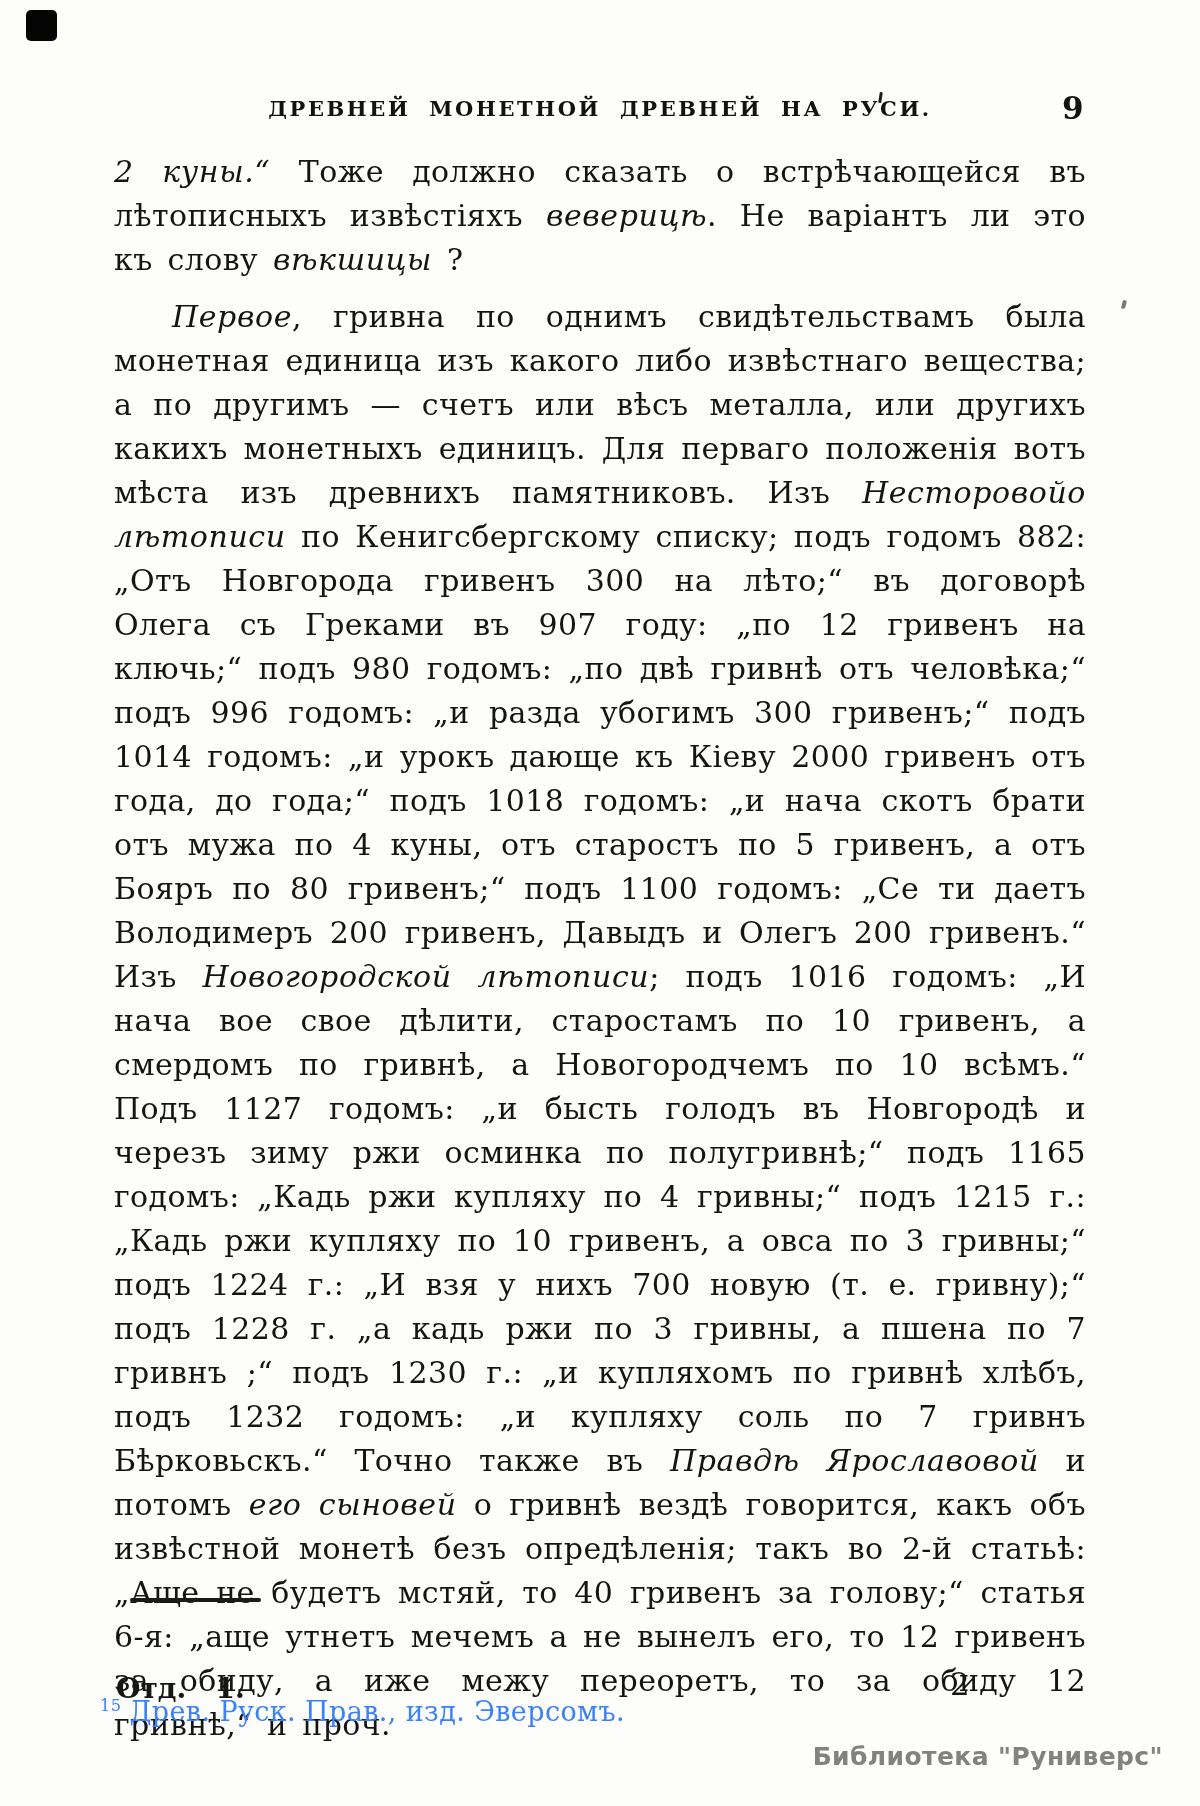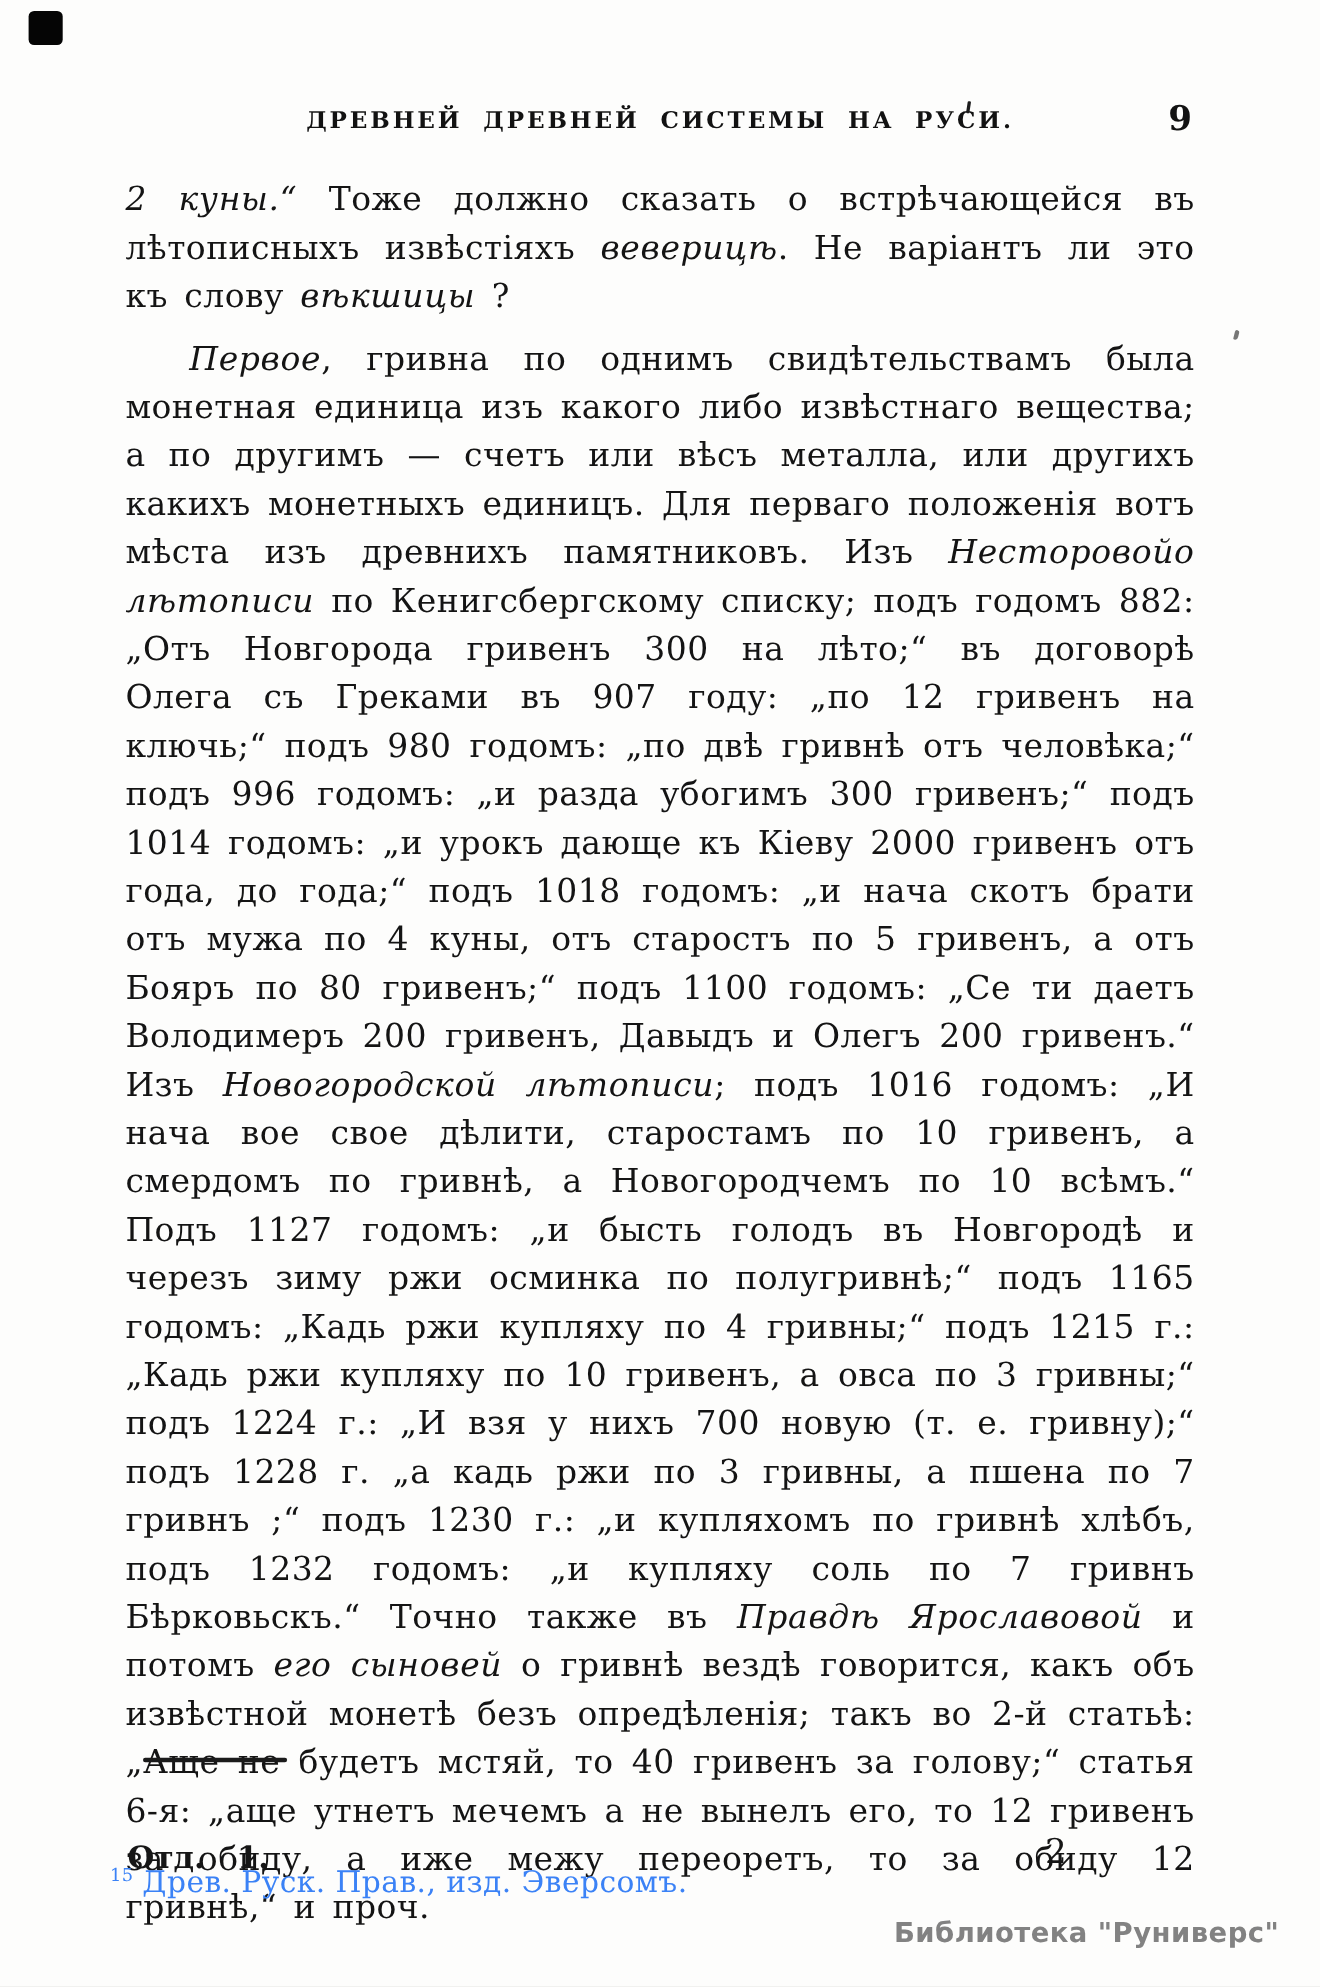--- a/index.html
+++ b/index.html
@@ -39,21 +39,21 @@
     position:absolute;top:90px;left:1062px;
     font-size:31px;font-weight:bold;color:#121212;
   }
   .body-text{
     position:absolute;top:150px;left:114px;width:972px;
     font-size:30px;line-height:44px;
     text-align:justify;
     letter-spacing:.4px;word-spacing:5px;
     color:#141414;
   }
-  .body-text p{margin:10px 0 13px 0;text-indent:58px;}
+  .body-text p{margin:0 0 13px 0;text-indent:58px;}
   .body-text p.no-indent{text-indent:0;}
   .body-text i{letter-spacing:.6px;}
   .footnote-rule{
     position:absolute;top:1598px;left:130px;width:131px;height:4px;
     background:#1b1b1b;border-radius:2px;
   }
   .footnote{
     position:absolute;top:1696px;left:100px;
     font-size:27px;color:#3b82f6;letter-spacing:.4px;
   }
@@ -73,21 +73,21 @@
     color:#828282;
   }
 </style>
 </head>
 <body>
 
 <div class="page">
 
   <div class="scan-square"></div>
 
-  <div class="running-title">ДРЕВНЕЙ ДРЕВНЕЙ СИСТЕМЫ НА РУСИ.</div>
+  <div class="running-title">ДРЕВНЕЙ МОНЕТНОЙ ДРЕВНЕЙ НА РУСИ.</div>
   <div class="title-tick"></div>
   <div class="page-number">9</div>
 
   <div class="margin-speck"></div>
 
   <main class="body-text">
     <p class="no-indent"><i>2 куны.“ </i><span>Тоже должно сказать о встрѣчающейся въ лѣтописныхъ извѣстіяхъ </span><i>веверицѣ</i><span>. Не варіантъ ли это къ слову </span><i>вѣкшицы</i><span> ?</span></p>
     <p><i>Первое</i><span>, гривна по однимъ свидѣтельствамъ была монетная единица изъ какого либо извѣстнаго вещества; а по другимъ — счетъ или вѣсъ металла, или другихъ какихъ монетныхъ единицъ. Для перваго положенія вотъ мѣста изъ древнихъ памятниковъ. Изъ </span><i>Несторовойо лѣтописи</i><span> по Кенигсбергскому списку; подъ годомъ 882: „Отъ Новгорода гривенъ 300 на лѣто;“ въ договорѣ Олега съ Греками въ 907 году: „по 12 гривенъ на ключь;“ подъ 980 годомъ: „по двѣ гривнѣ отъ человѣка;“ подъ 996 годомъ: „и разда убогимъ 300 гривенъ;“ подъ 1014 годомъ: „и урокъ дающе къ Кіеву 2000 гривенъ отъ года, до года;“ подъ 1018 годомъ: „и нача скотъ брати отъ мужа по 4 куны, отъ старостъ по 5 гривенъ, а отъ Бояръ по 80 гривенъ;“ подъ 1100 годомъ: „Се ти даетъ Володимеръ 200 гривенъ, Давыдъ и Олегъ 200 гривенъ.“ Изъ </span><i>Новогородской лѣтописи</i><span>; подъ 1016 годомъ: „И нача вое свое дѣлити, старостамъ по 10 гривенъ, а смердомъ по гривнѣ, а Новогородчемъ по 10 всѣмъ.“ Подъ 1127 годомъ: „и бысть голодъ въ Новгородѣ и черезъ зиму ржи осминка по полугривнѣ;“ подъ 1165 годомъ: „Кадь ржи купляху по 4 гривны;“ подъ 1215 г.: „Кадь ржи купляху по 10 гривенъ, а овса по 3 гривны;“ подъ 1224 г.: „И взя у нихъ 700 новую (т. е. гривну);“ подъ 1228 г. „а кадь ржи по 3 гривны, а пшена по 7 гривнъ ;“ подъ 1230 г.: „и купляхомъ по гривнѣ хлѣбъ, подъ 1232 годомъ: „и купляху соль по 7 гривнъ Бѣрковьскъ.“ Точно также въ </span><i>Правдѣ Ярославовой</i><span> и потомъ </span><i>его сыновей</i><span> о гривнѣ вездѣ говорится, какъ объ извѣстной монетѣ безъ опредѣленія; такъ во 2-й статьѣ: „Аще не будетъ мстяй, то 40 гривенъ за голову;“ статья 6-я: „аще утнетъ мечемъ а не вынелъ его, то 12 гривенъ за обиду, а иже межу переоретъ, то за обиду 12 гривнѣ,“ и проч. </span></p>
   </main>
 

